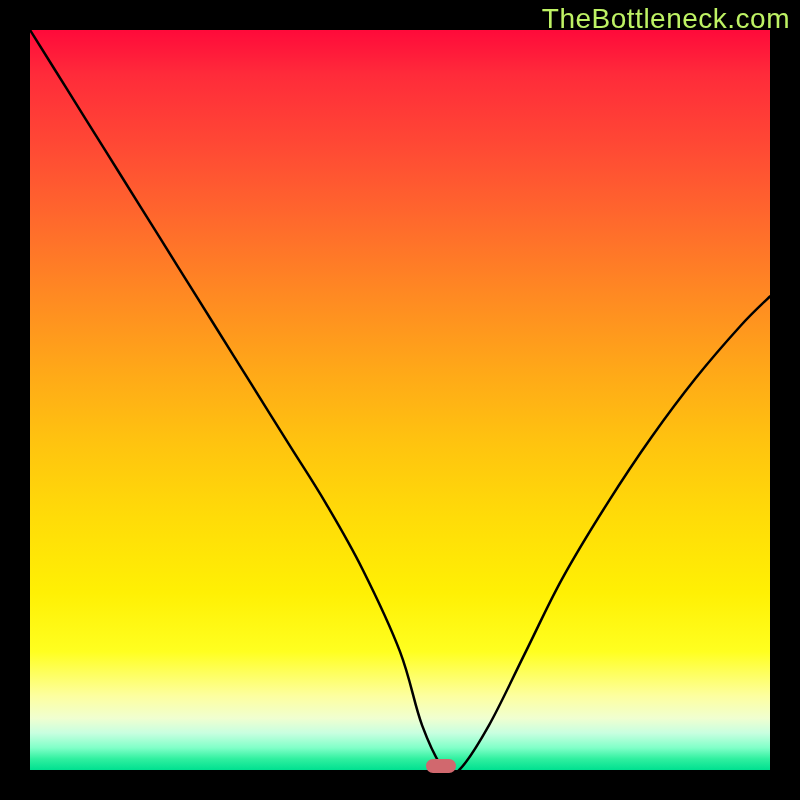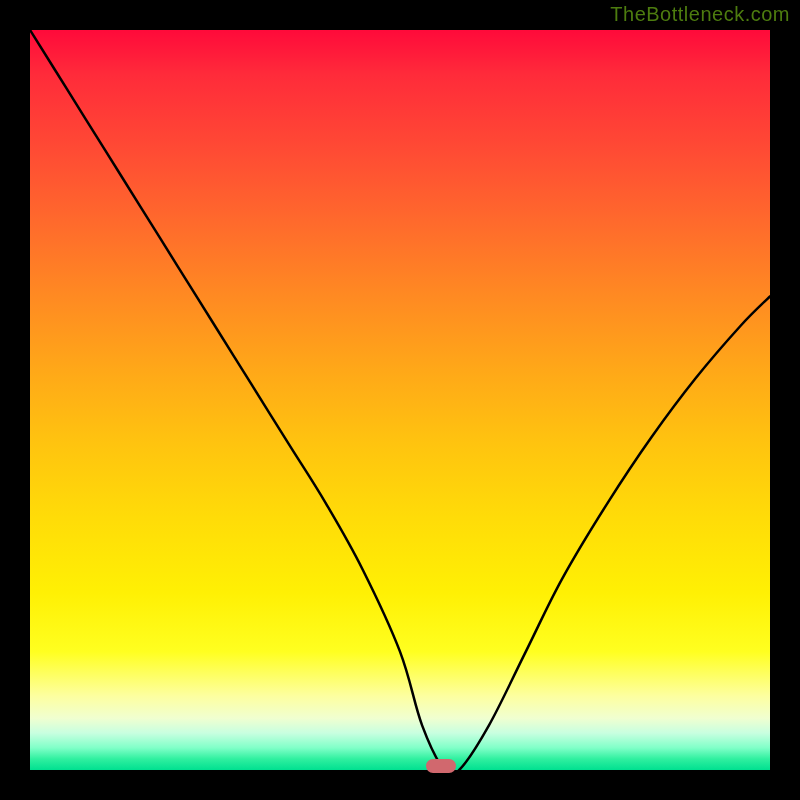--- a/index.html
+++ b/index.html
@@ -7,22 +7,22 @@
     width: 800px;
     height: 800px;
     background: #000;
     position: relative;
     font-family: Arial, sans-serif;
   }
   .watermark {
     position: absolute;
     top: 3px;
     right: 10px;
-    color: #4d7c0f;
-    font-size: 20px;
+    color: #bef264;
+    font-size: 28px;
     font-weight: normal;
     z-index: 10;
     letter-spacing: 0.5px;
   }
   .plot-wrapper {
     position: absolute;
     left: 30px;
     top: 30px;
     width: 740px;
     height: 740px;

